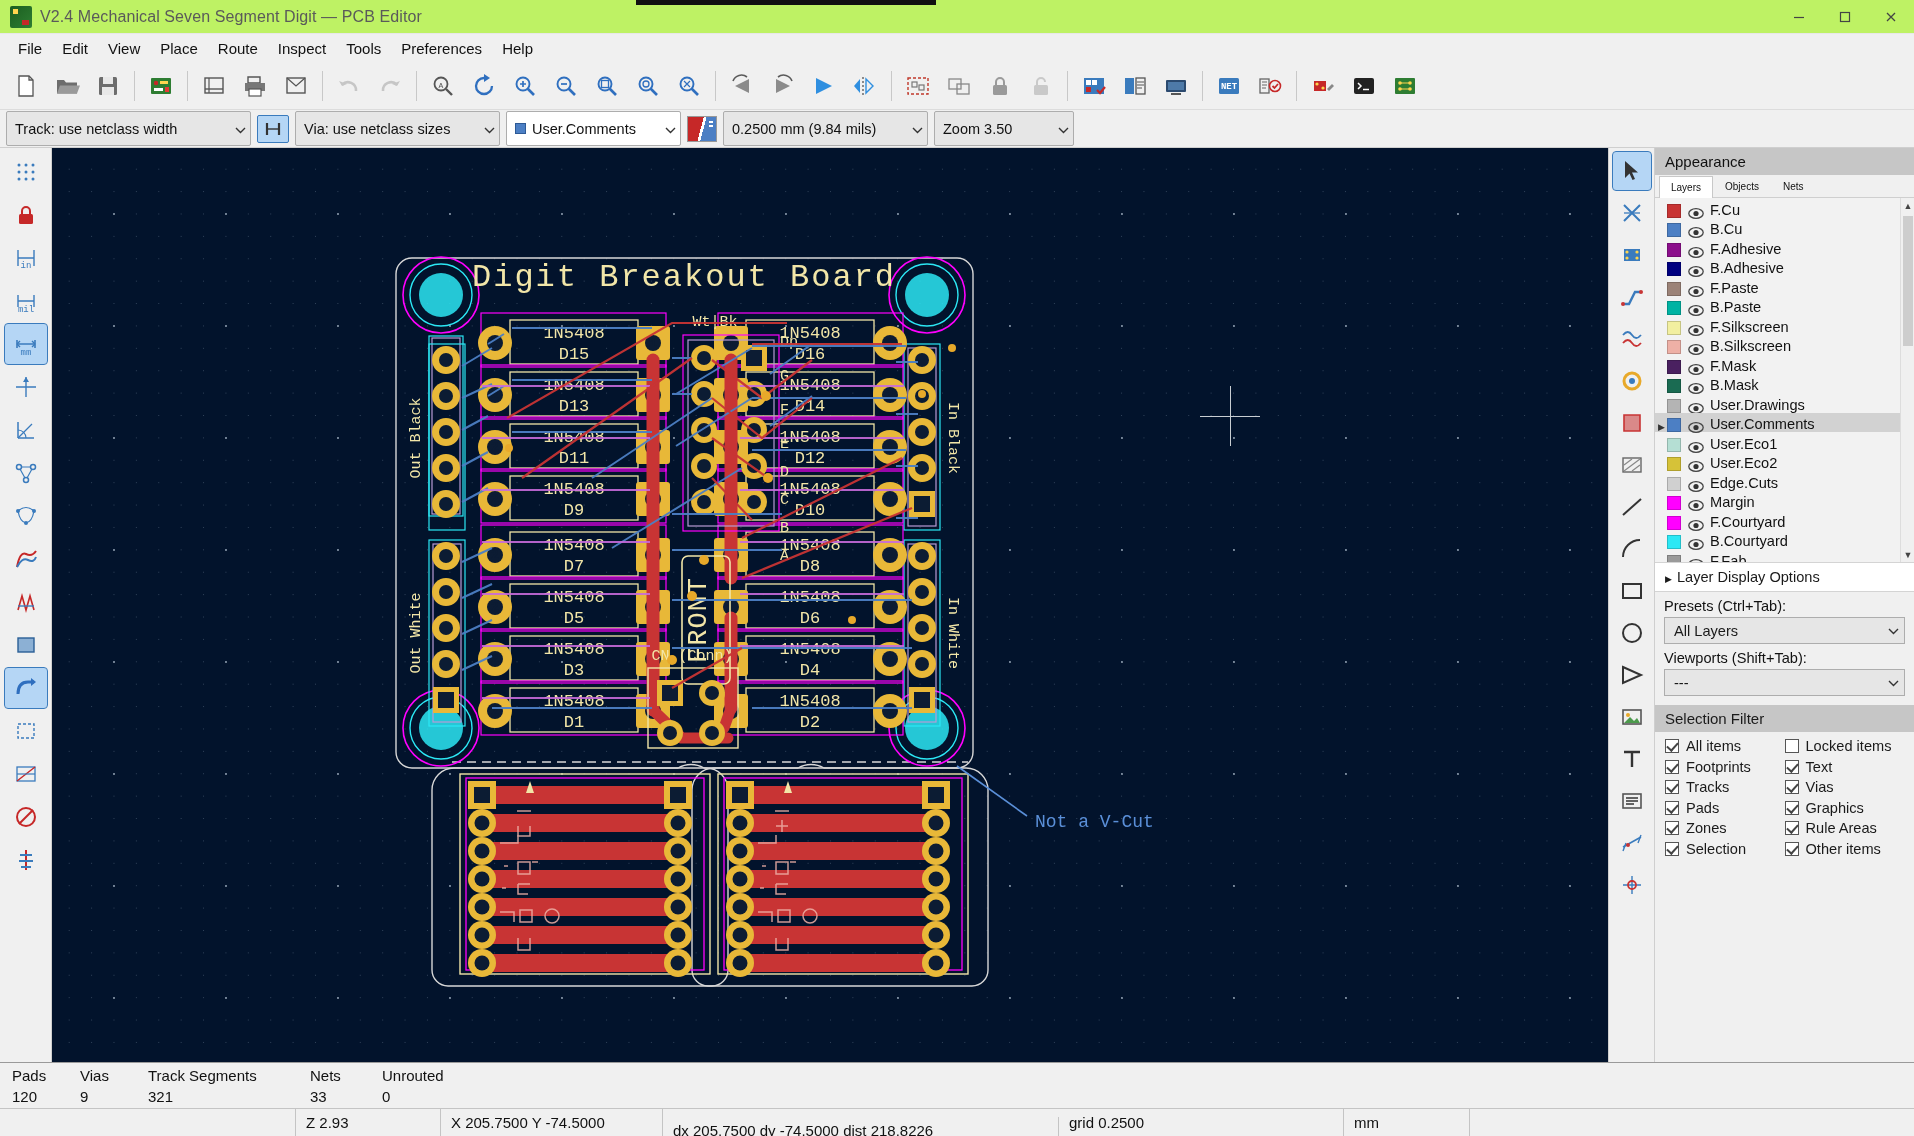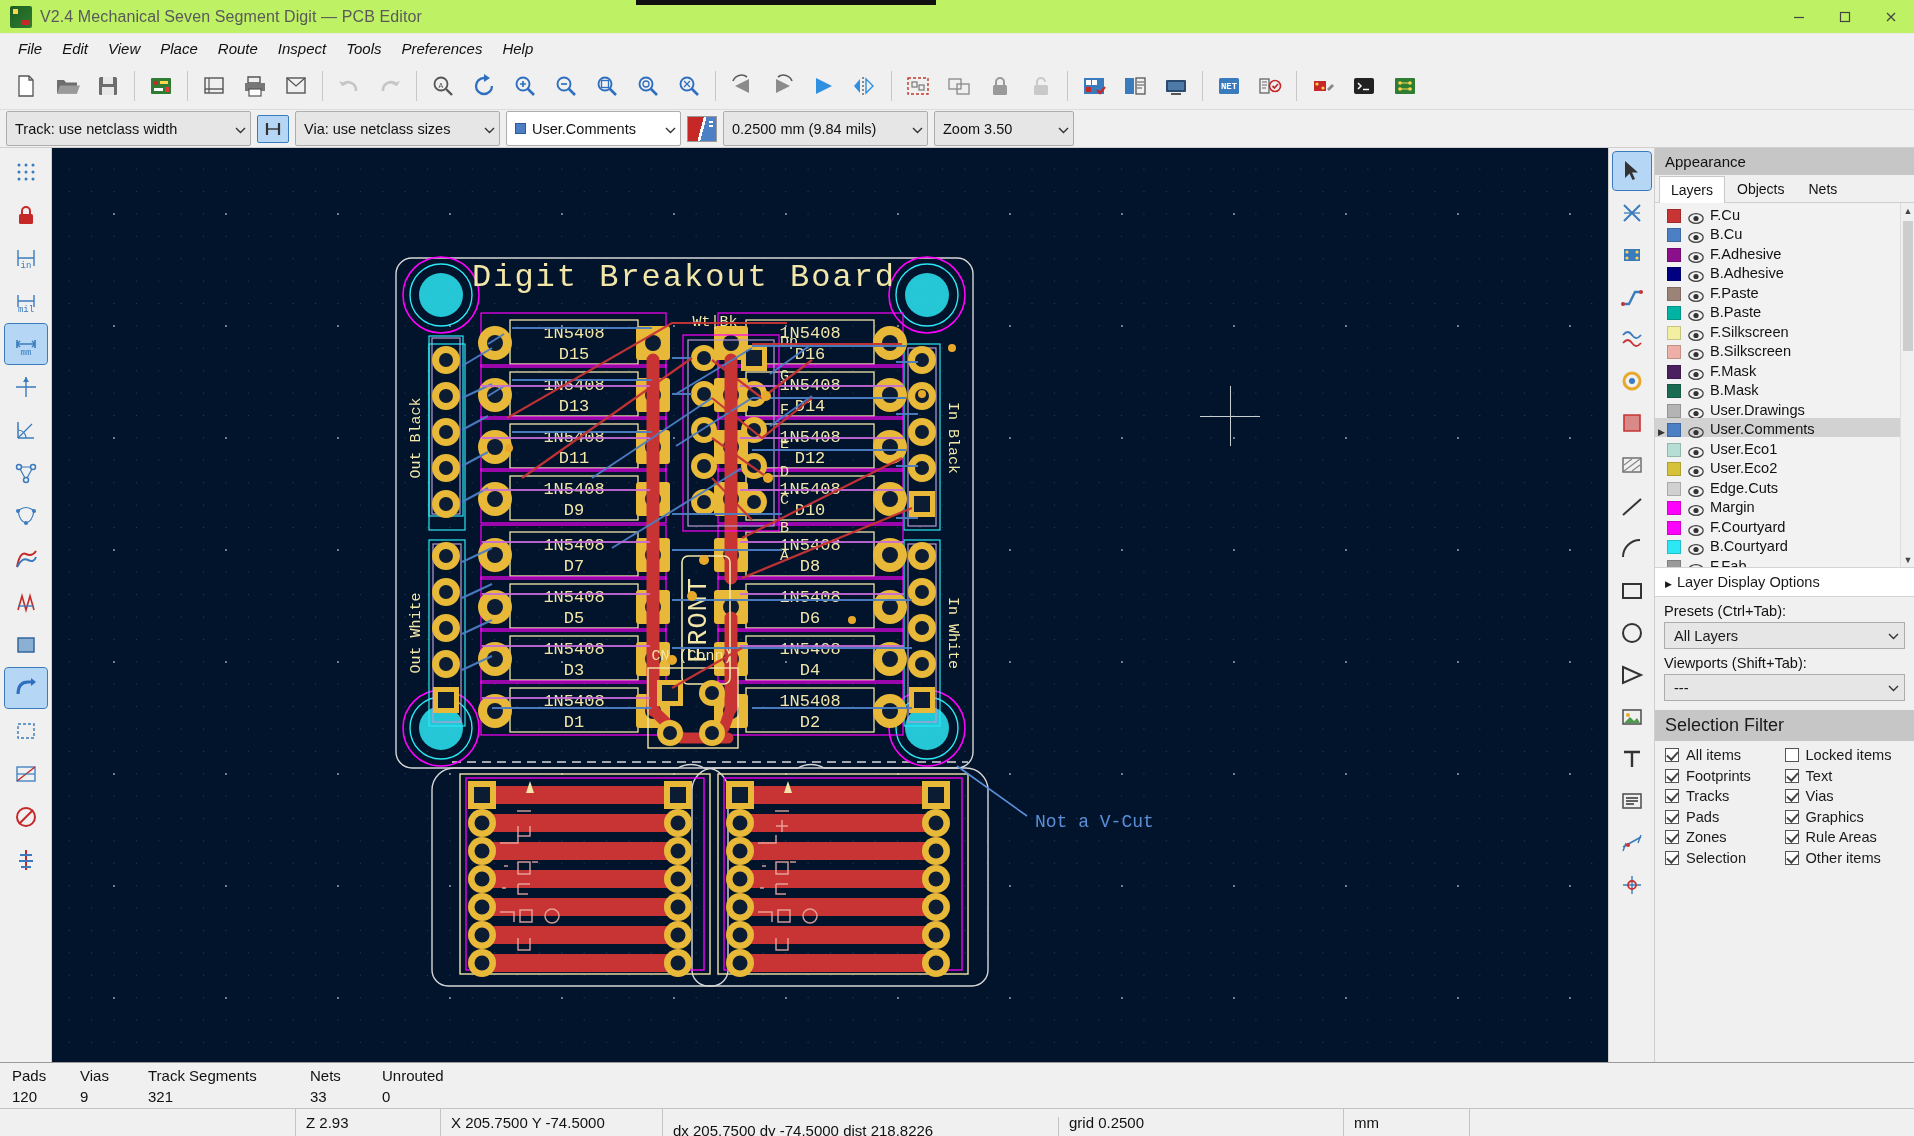--- a/index.html
+++ b/index.html
@@ -22,21 +22,21 @@
   .tb-icon { width:22px; height:22px; margin:0 8px 0 10px; flex:none; position:relative;
      background:linear-gradient(135deg,#1b5e20,#2e7d32); border-radius:2px; overflow:hidden; }
   .tb-icon:before { content:""; position:absolute; left:3px; top:3px; width:5px; height:5px; background:#ffd54f; }
   .tb-icon:after { content:""; position:absolute; right:3px; bottom:3px; width:7px; height:5px; background:#c62828; }
   .tb-title { color:#5a5a5a; font-size:16px; letter-spacing:.1px; }
   .tb-buttons { margin-left:auto; display:flex; height:100%; }
   .tb-btn { width:46px; height:100%; display:flex; align-items:center; justify-content:center; color:#444; font-size:15px; }
   .topstripe { position:absolute; left:636px; top:0; width:300px; height:5px; background:#111; }
 
   
-  .menubar { height:28px; display:flex; align-items:center; padding-left:8px; background:#f0f0f0; flex:none;font-style:italic; }
+  .menubar { height:28px; display:flex; align-items:center; padding-left:8px; background:#f0f0f0; flex:none; }
   .menu-item { padding:4px 10px; font-size:15px; color:#111; border-radius:2px; }
 
   
   .toolbar {
     height:48px; display:flex; align-items:center; padding:0 6px; background:#f0f0f0;
     border-bottom:1px solid #dcdcdc; flex:none; gap:1px;
   }
   .tbtn { width:40px; height:40px; display:flex; align-items:center; justify-content:center;
     border-radius:3px; position:relative; }
   .tbtn svg { display:block; }
@@ -102,21 +102,21 @@
     display:flex; flex-direction:column; align-items:center; padding-top:4px; gap:4px; flex:none;
   }
   .rtbtn { width:38px; height:38px; display:flex; align-items:center; justify-content:center; border-radius:3px; }
   .rtbtn.active { background:#b5d6f5; outline:1px solid #3a7bbd; }
 
   
   .rpanel { width:260px; background:#f0f0f0; display:flex; flex-direction:column; flex:none;
      border-left:1px solid #cfcfcf; }
   .panel-head { background:#c6c6c6; color:#111; font-size:15px; padding:5px 10px; flex:none; }
   .tabs { display:flex; background:#f0f0f0; padding-left:4px; border-bottom:1px solid #cfcfcf; flex:none; }
-  .tab { padding:5px 11px; font-size:14px; color:#111; border:1px solid transparent; border-bottom:none; }
+  .tab { padding:5px 11px; font-size:10px; color:#111; border:1px solid transparent; border-bottom:none; }
   .tab.active { background:#fff; border-color:#c8c8c8; position:relative; top:1px; }
 
   .layerlist { flex:none; height:365px; overflow:hidden; background:#f2f2f2; position:relative;
      border-bottom:1px solid #d4d4d4; }
   .layerscroll { position:absolute; left:0; top:0; right:14px; bottom:0; overflow:hidden; }
   .layerrow { display:flex; align-items:flex-end; height:19.5px; padding-left:12px; font-size:14.6px; position:relative; }
   .layerrow.sel { background:#d2d2d2; }
   .layerrow .arrow { position:absolute; left:3px; font-size:9px; color:#333; }
   .lcolor { width:14px; height:14px; margin-right:7px; flex:none; border:1px solid rgba(0,0,0,.18); }
   .eye { width:16px; height:12px; margin-right:6px; flex:none; }
@@ -126,21 +126,21 @@
   .vscroll .up{top:0;} .vscroll .dn{bottom:0;}
   .vscroll .thumb { position:absolute; left:2px; width:10px; top:18px; height:130px; background:#cdcdcd; }
 
   .ldo { padding:6px 10px; font-size:14.6px; background:#fff; border-bottom:1px solid #d4d4d4; flex:none; }
   .ldo .ar { font-size:9px; margin-right:5px; }
   .presets { padding:6px 9px 3px; background:#f0f0f0; flex:none; }
   .plabel { font-size:14.6px; margin-bottom:3px; color:#111; }
   .pcombo { height:27px; background:#e6e6e6; border:1px solid #adadad; display:flex; align-items:center;
      padding:0 5px 0 9px; font-size:14.6px; margin-bottom:6px; }
   .pcombo .cv{flex:1;} 
-  .selfilter { background:#c6c6c6; padding:5px 10px; font-size:18px; flex:none; }
+  .selfilter { background:#c6c6c6; padding:5px 10px; font-size:15px; flex:none; }
   .filtergrid { display:grid; grid-template-columns:1fr 1fr; padding:6px 10px 8px; row-gap:4.5px; background:#f0f0f0; flex:none; }
   .chk { display:flex; align-items:center; font-size:14.6px; }
   .box { width:14px; height:14px; border:1px solid #555; background:#fff; margin-right:7px; flex:none; position:relative; }
   .box.on:after { content:""; position:absolute; left:3px; top:0px; width:5px; height:9px;
      border:solid #444; border-width:0 2px 2px 0; transform:rotate(42deg); }
   .rpfill { flex:1; background:#f0f0f0; }
 
   
   .statusbar { flex:none; background:#f0f0f0; border-top:1px solid #9a9a9a; }
   .srow1 { display:flex; height:45px; align-items:flex-start; padding-top:3px; }

